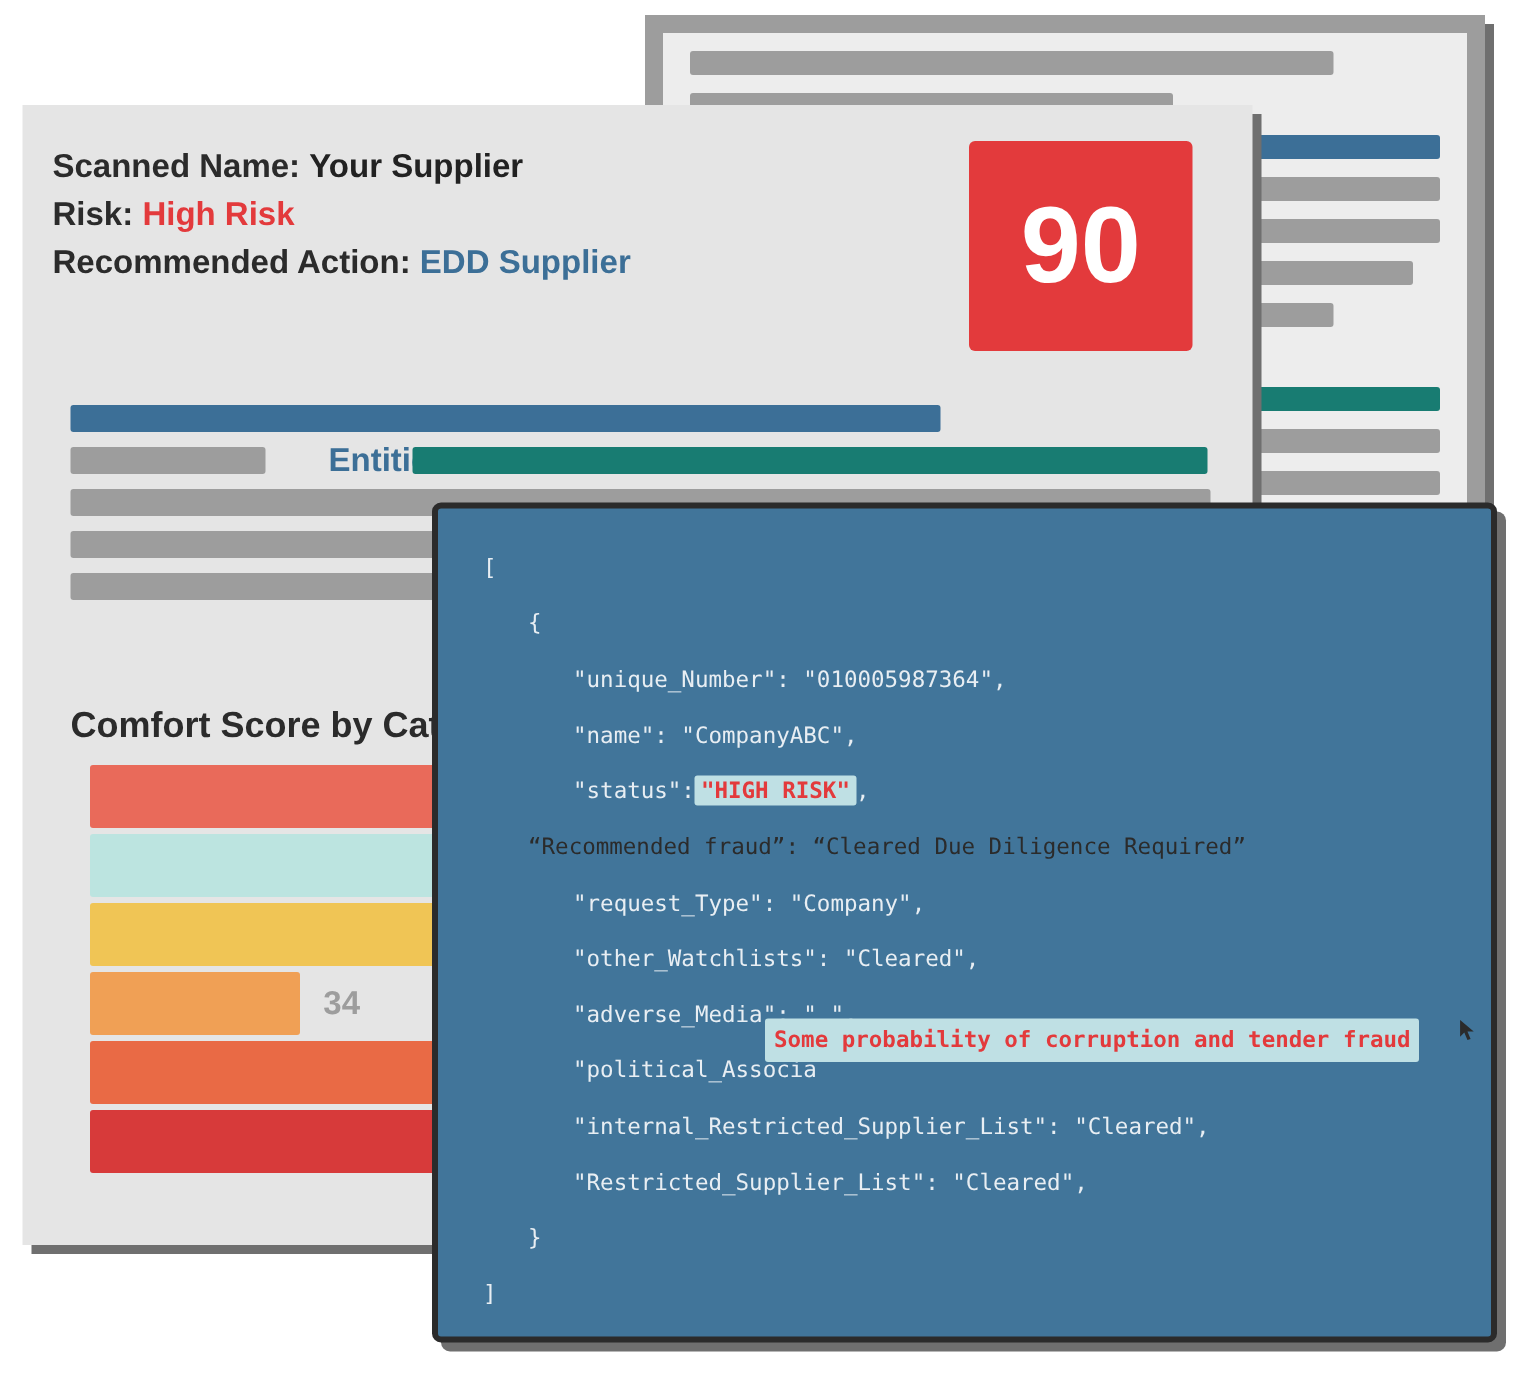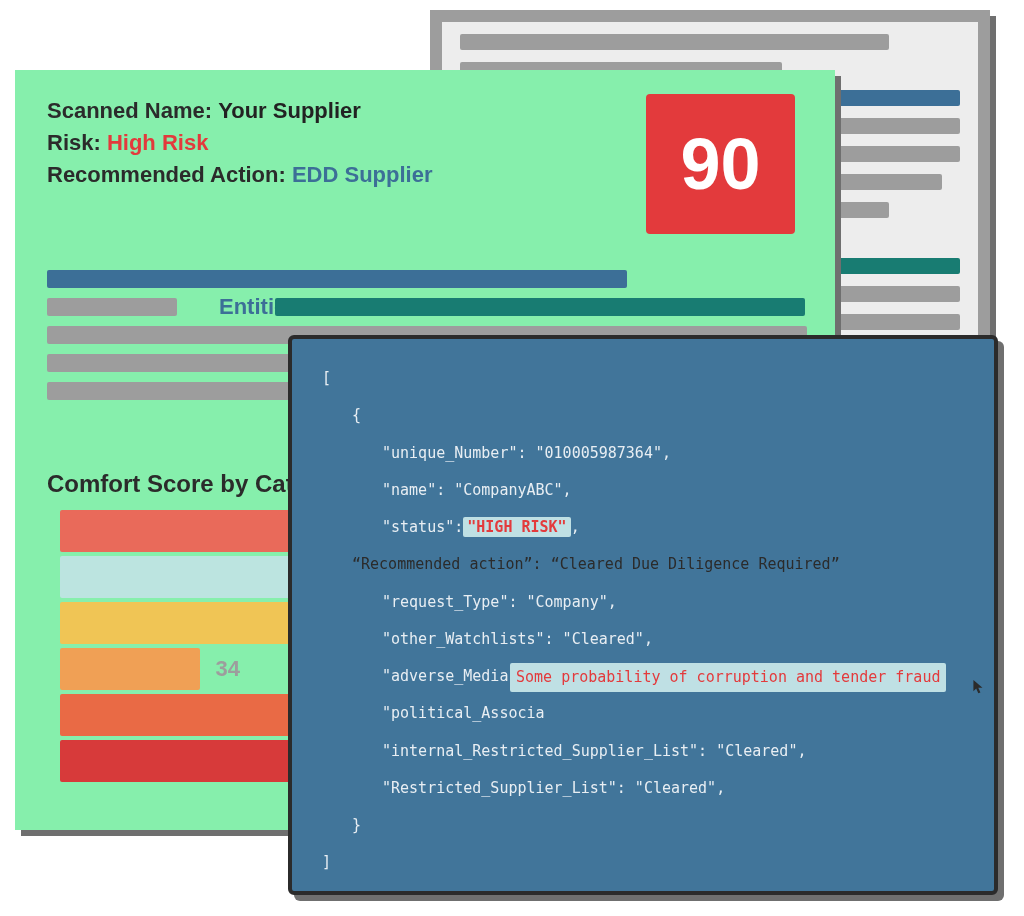--- a/index.html
+++ b/index.html
@@ -28,23 +28,23 @@
   .back-doc .row.teal { background: #187c72; }
   .back-doc .row.w80 { width: 80%; }
   .back-doc .row.w60 { width: 60%; }
   .back-doc .row.w90 { width: 90%; }
 
   
   .report {
     position: absolute;
     left: 15px; top: 70px;
     width: 820px; height: 760px;
-    background: #86efac;
+    background: #e5e5e5;
     box-shadow: 6px 6px 0 #6f6f6f;
-    padding: 28px 32px;
+    padding: 28px 20px;
   }
   .report .hdr-line { font-size: 22px; color: #2b2b2b; margin-bottom: 6px; }
   .report .hdr-line .lbl { font-weight: 600; }
   .report .hdr-line .val-bold { font-weight: 700; color:#222; }
   .report .hdr-line .val-red  { font-weight: 700; color:#e33a3c; }
   .report .hdr-line .val-blue { font-weight: 700; color:#3c6f97; }
 
   .score-badge {
     position: absolute; right: 40px; top: 24px;
     width: 149px; height: 140px; background: #e33a3c;
@@ -89,22 +89,22 @@
     font-size: 15px;
     line-height: 1.55;
     color: #e8eef3;
   }
   .ln  { margin-bottom: 14px; }
   .ind1 { padding-left: 30px; }
   .ind2 { padding-left: 60px; }
   .hl-red  { background:#bfe0e4; color:#e33a3c; padding:1px 4px; border-radius:2px; font-weight:700;}
   .dim     { color:#2b2b2b; }
   .tooltip {
-    position:absolute; left:218px; top:324px;
-    background:#bfe0e4; color:#e33a3c; font-weight:400;
+    position:absolute; left:218px; top:340px;
+    background:#bfe0e4; color:#e33a3c; font-weight:700;
     padding:3px 6px; border-radius:2px;
     font-family:"Consolas","Menlo",monospace; font-size:15px;
     white-space: nowrap;
   }
   .cursor{
     position:absolute; left:680px; top:339px; width:14px; height:18px;
     color:#2b2b2b;
   }
 </style>
 </head>
@@ -170,21 +170,21 @@
 
 <div class="code-panel">
   <div class="ln">[</div>
   <div class="ln ind1">{</div>
   <div class="ln ind2">"unique_Number": "010005987364",</div>
   <div class="ln ind2">"name": "CompanyABC",</div>
   <div class="ln ind2">
     <span>"status":</span><span class="hl-red">"HIGH RISK"</span><span>,</span>
   </div>
   <div class="ln ind1">
-    <span class="dim">“Recommended action”: “</span><span class="dim">Cleared Due Diligence Required</span><span class="dim">”</span>
+    <span class="dim">“Recommended fraud”: “</span><span class="dim">Cleared Due Diligence Required</span><span class="dim">”</span>
   </div>
   <div class="ln ind2">"request_Type": "Company",</div>
   <div class="ln ind2">"other_Watchlists": "Cleared",</div>
   <div class="ln ind2">"adverse_Media": "                                             ",</div>
   <div class="ln ind2">"political_Associa</div>
   <div class="ln ind2">"internal_Restricted_Supplier_List": "Cleared",</div>
   <div class="ln ind2">"Restricted_Supplier_List": "Cleared",</div>
   <div class="ln ind1">}</div>
   <div class="ln">]</div>
 

